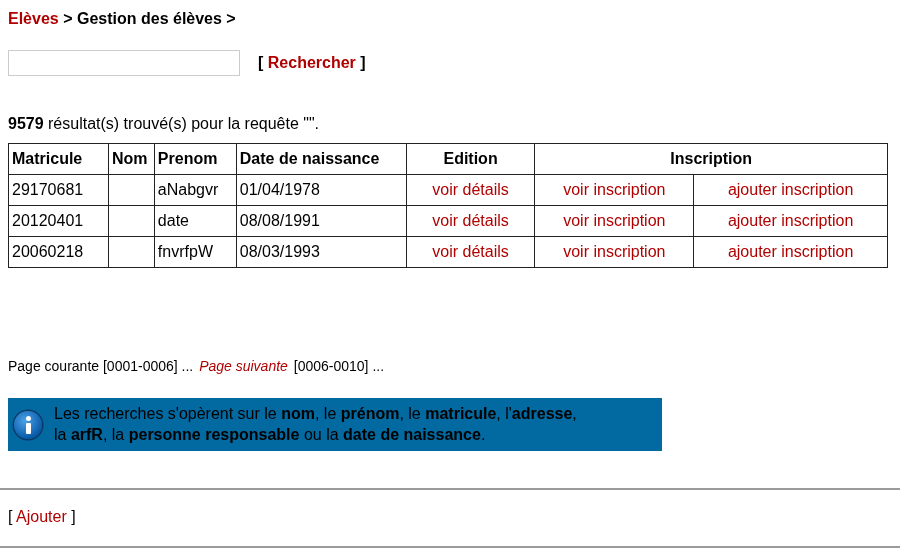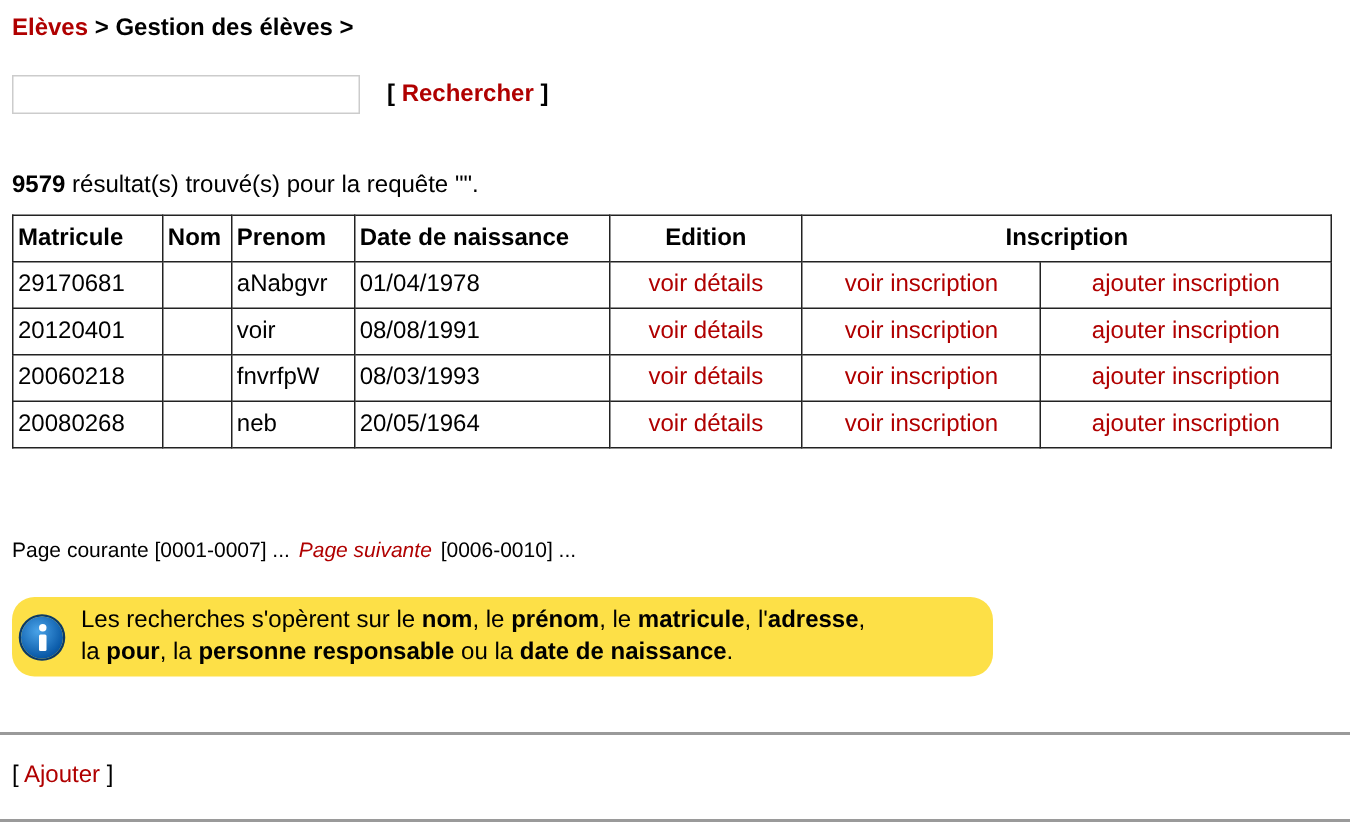--- a/index.html
+++ b/index.html
@@ -10,21 +10,21 @@
   .search-input { width:232px; height:26px; border:1px solid #ccc; box-sizing:border-box; padding:2px 4px; font-size:14px; font-family:"Liberation Sans", sans-serif; }
   .search-btn { margin-left:18px; font-weight:bold; }
   .results { position:absolute; left:8px; top:115px; font-size:16px; }
   table.grid { position:absolute; left:8px; top:143px; border-collapse:collapse; width:880px; font-size:16px; }
   table.grid th, table.grid td { border:1.5px solid #222; padding:0 3px; height:30px; white-space:nowrap; }
   table.grid th { font-weight:bold; }
   table.grid th.left { text-align:left; }
   table.grid td.center { text-align:center;margin-top:16px; }
   .pager { position:absolute; left:8px; top:358px; font-size:14px; }
   .pager .link { margin:0 2px;font-style:italic; }
-  .info { position:absolute; left:8px; top:398px; width:654px; height:53px; background:#fde047; box-sizing:border-box; padding:5px 0 0 46px; font-size:16px; line-height:21px;border-radius:15px; }
+  .info { position:absolute; left:8px; top:398px; width:654px; height:53px; background:#0369a1; box-sizing:border-box; padding:5px 0 0 46px; font-size:16px; line-height:21px; }
   .info-icon { position:absolute; left:6px; top:13px; width:28px; height:28px; border-radius:50%; background:radial-gradient(circle at 40% 35%, #4aa3e8, #0a5aa8 70%, #053e78); box-shadow:0 0 0 1.5px #0b3a66; }
   .info-icon::before { content:""; position:absolute; left:12px; top:5px; width:5px; height:5px; border-radius:50%; background:#fff; }
   .info-icon::after { content:""; position:absolute; left:12px; top:12px; width:5px; height:11px; border-radius:1px; background:#fff; }
   hr.rule { position:absolute; left:0; width:900px; margin:0; border:0; border-top:2px solid #9a9a9a; }
   .add { position:absolute; left:8px; top:508px; font-weight:normal; font-size:16px; }
 </style>
 </head>
 <body>
 
 <div class="breadcrumb">
@@ -64,55 +64,46 @@
       <td></td>
       <td>aNabgvr</td>
       <td>01/04/1978</td>
       <td class="center"><a>voir détails</a></td>
       <td class="center"><a>voir inscription</a></td>
       <td class="center"><a>ajouter inscription</a></td>
     </tr>
     <tr>
       <td>20120401</td>
       <td></td>
-      <td>voir</td>
+      <td>date</td>
       <td>08/08/1991</td>
       <td class="center"><a>voir détails</a></td>
       <td class="center"><a>voir inscription</a></td>
       <td class="center"><a>ajouter inscription</a></td>
     </tr>
     <tr>
       <td>20060218</td>
       <td></td>
       <td>fnvrfpW</td>
       <td>08/03/1993</td>
       <td class="center"><a>voir détails</a></td>
       <td class="center"><a>voir inscription</a></td>
       <td class="center"><a>ajouter inscription</a></td>
     </tr>
-    <tr>
-      <td>20080268</td>
-      <td></td>
-      <td>neb</td>
-      <td>20/05/1964</td>
-      <td class="center"><a>voir détails</a></td>
-      <td class="center"><a>voir inscription</a></td>
-      <td class="center"><a>ajouter inscription</a></td>
-    </tr>
   </tbody>
 </table>
 
 <div class="pager">
-  <span>Page courante [0001-0007] ...</span>
+  <span>Page courante [0001-0006] ...</span>
   <a class="link">Page suivante</a>
   <span> [0006-0010] ...</span>
 </div>
 
 <div class="info">
   <span class="info-icon"></span>
-  <span><span>Les recherches s'opèrent sur le </span><b>nom</b><span>, le </span><b>prénom</b><span>, le </span><b>matricule</b><span>, l'</span><b>adresse</b><span>,</span><br><span>la </span><b>pour</b><span>, la </span><b>personne responsable</b><span> ou la </span><b>date de naissance</b><span>.</span></span>
+  <span><span>Les recherches s'opèrent sur le </span><b>nom</b><span>, le </span><b>prénom</b><span>, le </span><b>matricule</b><span>, l'</span><b>adresse</b><span>,</span><br><span>la </span><b>arfR</b><span>, la </span><b>personne responsable</b><span> ou la </span><b>date de naissance</b><span>.</span></span>
 </div>
 
 <hr class="rule" style="top:488px">
 
 <div class="add"><span>[ </span><a>Ajouter</a><span> ]</span></div>
 
 <hr class="rule" style="top:546px">
 
 </body></html>

